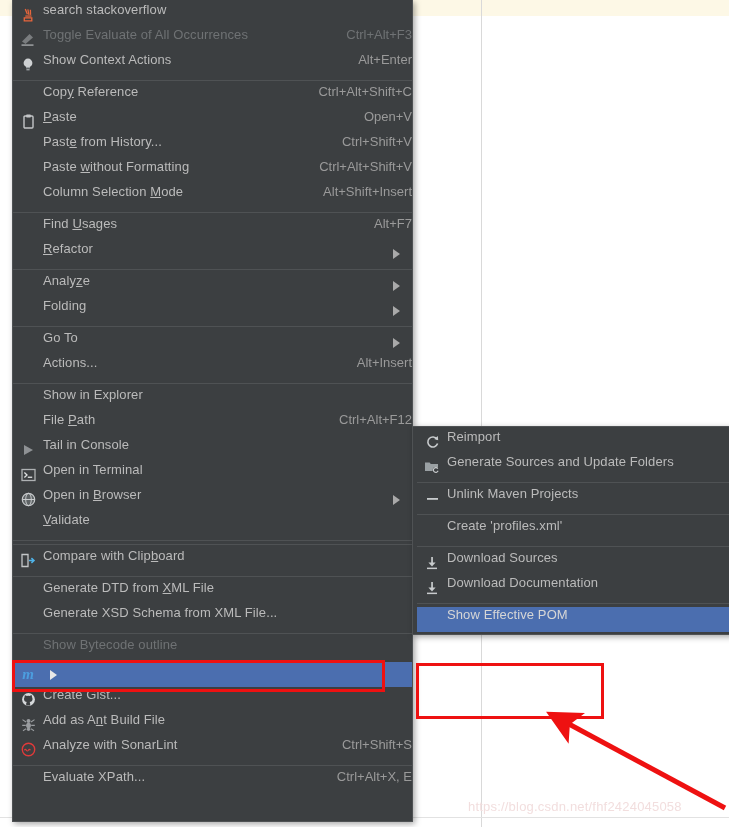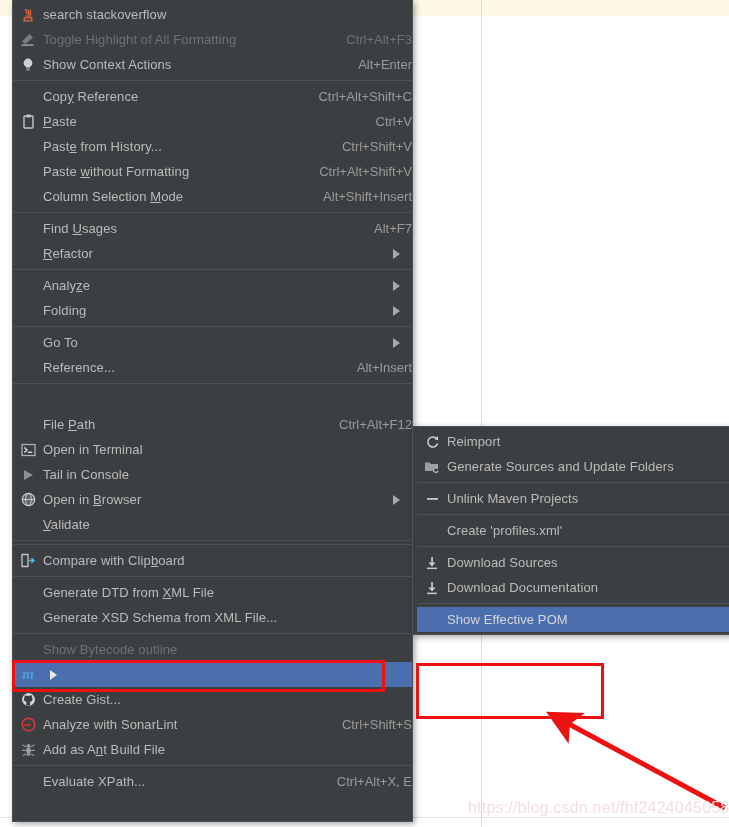--- a/index.html
+++ b/index.html
@@ -24,21 +24,21 @@
     color:#bbbbbb;
     font-size:13px;
     box-sizing:border-box;
   }
   #main-menu{left:12px;top:0px;width:401px;padding:2px 0 2px 0;border-top:none;}
   #sub-menu{left:412px;top:426px;width:370px;padding:2px 4px;}
 
   .row{
     position:relative;
     height:25px;
-    display:flex;align-items:center;
+    display:flex;
     padding:0 0 0 0;
     box-sizing:border-box;
     white-space:nowrap;
     cursor:default;
   }
   .row .ico{
     width:30px;min-width:30px;height:25px;
     display:flex;align-items:center;justify-content:center;
   }
   .row .label{flex:1;color:#bbbbbb;letter-spacing:.1px;}
@@ -67,21 +67,21 @@
 
   
   .redbox{position:absolute;border:3px solid #ee1111;box-sizing:border-box;}
   #redbox-maven{left:12px;top:660px;width:373px;height:32px;}
   #redbox-pom{left:416px;top:663px;width:188px;height:56px;}
   #red-arrow{position:absolute;left:520px;top:690px;width:209px;height:137px;}
 
   
   #watermark{
     position:absolute;left:468px;top:799px;
-    color:#f2dede;font-size:16px;letter-spacing:.2px;
+    color:#f2dede;font-size:13px;letter-spacing:.2px;
     font-family:"Liberation Sans",sans-serif;
     white-space:nowrap;
   }
 </style>
 </head>
 <body>
 
 <div id="backdrop"></div>
 <div id="top-band"></div>
 <div id="vline"></div>
@@ -100,21 +100,21 @@
       </span>
       <span class="label">search stackoverflow</span>
     </div>
     <div class="row disabled">
       <span class="ico">
         <svg width="16" height="15" viewBox="0 0 16 15">
           <path d="M2 9.5 L9.5 2 L13 5.5 L5.5 12 Z" fill="#7a7d7f"></path>
           <rect x="1.5" y="12.2" width="12" height="1.8" fill="#8d9092"></rect>
         </svg>
       </span>
-      <span class="label">Toggle Highlight of All Formatting</span>
+      <span class="label">Toggle Evaluate of All Occurrences</span>
       <span class="accel">Ctrl+Alt+F3</span>
     </div>
     <div class="row">
       <span class="ico">
         <svg width="14" height="15" viewBox="0 0 14 15">
           <circle cx="7" cy="6" r="4.4" fill="#cfd2d4"></circle>
           <rect x="5" y="10" width="4" height="1.4" fill="#9aa0a3"></rect>
           <rect x="5.4" y="12" width="3.2" height="1.4" fill="#9aa0a3"></rect>
         </svg>
       </span>
@@ -128,21 +128,21 @@
       <span class="accel">Ctrl+Alt+Shift+C</span>
     </div>
     <div class="row">
       <span class="ico">
         <svg width="13" height="15" viewBox="0 0 13 15">
           <rect x="2" y="2" width="9" height="12" rx="1" fill="none" stroke="#c3c6c8" stroke-width="1.4"></rect>
           <rect x="4.2" y="0.6" width="4.6" height="2.8" rx="0.6" fill="#c3c6c8"></rect>
         </svg>
       </span>
       <span class="label"><span class="u">P</span>aste</span>
-      <span class="accel">Ctrl+V</span>
+      <span class="accel">Open+V</span>
     </div>
     <div class="row">
       <span class="ico"></span>
       <span class="label">Past<span class="u">e</span> from History...</span>
       <span class="accel">Ctrl+Shift+V</span>
     </div>
     <div class="row">
       <span class="ico"></span>
       <span class="label">Paste <span class="u">w</span>ithout Formatting</span>
       <span class="accel">Ctrl+Alt+Shift+V</span>
@@ -183,52 +183,53 @@
     <div class="sep"></div>
     <div class="row">
       <span class="ico"></span>
       <span class="label">Go To</span>
       <span class="arrow">
         <span class="tri"></span>
       </span>
     </div>
     <div class="row">
       <span class="ico"></span>
-      <span class="label">Reference...</span>
+      <span class="label">Actions...</span>
       <span class="accel">Alt+Insert</span>
     </div>
     <div class="sep"></div>
     <div class="row">
       <span class="ico"></span>
+      <span class="label">Show in Explorer</span>
     </div>
     <div class="row">
       <span class="ico"></span>
       <span class="label">File <span class="u">P</span>ath</span>
       <span class="accel">Ctrl+Alt+F12</span>
+    </div>
+    <div class="row">
+      <span class="ico">
+        <svg width="14" height="14" viewBox="0 0 14 14">
+          <polygon points="3,2 12,7 3,12" fill="#8e9194"></polygon>
+        </svg>
+      </span>
+      <span class="label">Tail in Console</span>
     </div>
     <div class="row">
       <span class="ico">
         <svg width="15" height="14" viewBox="0 0 15 14">
           <rect x="1" y="1.5" width="13" height="11" fill="none" stroke="#aeb1b3" stroke-width="1.3"></rect>
           <path d="M3.4 4.6 L6 7 L3.4 9.4" fill="none" stroke="#dfe1e2" stroke-width="1.3"></path>
           <rect x="6.8" y="8.6" width="4.4" height="1.3" fill="#dfe1e2"></rect>
         </svg>
       </span>
       <span class="label">Open in Terminal</span>
     </div>
     <div class="row">
       <span class="ico">
-        <svg width="14" height="14" viewBox="0 0 14 14">
-          <polygon points="3,2 12,7 3,12" fill="#8e9194"></polygon>
-        </svg>
-      </span>
-      <span class="label">Tail in Console</span>
-    </div>
-    <div class="row">
-      <span class="ico">
         <svg width="15" height="15" viewBox="0 0 15 15">
           <circle cx="7.5" cy="7.5" r="6.2" fill="#5e6365" stroke="#c8cbcd" stroke-width="1.2"></circle>
           <ellipse cx="7.5" cy="7.5" rx="2.8" ry="6.2" fill="none" stroke="#c8cbcd" stroke-width="1"></ellipse>
           <line x1="1.4" y1="7.5" x2="13.6" y2="7.5" stroke="#c8cbcd" stroke-width="1"></line>
         </svg>
       </span>
       <span class="label">Open in <span class="u">B</span>rowser</span>
       <span class="arrow">
         <span class="tri"></span>
       </span>
@@ -271,41 +272,41 @@
       </span>
     </div>
     <div class="row">
       <span class="ico">
         <svg width="15" height="15" viewBox="0 0 15 15">
           <circle cx="7.5" cy="7.5" r="6.4" fill="#d6d9db"></circle>
           <path d="M5.2 13.4v-2.1c0-.7.3-1.2.8-1.4-1.8-.2-3-1-3-3 0-.8.3-1.4.7-1.8-.1-.2-.3-.9.07-1.8 0 0 .6-.2 1.9.7a6.3 6.3 0 0 1 3.2 0c1.3-.9 1.9-.7 1.9-.7.37.9.13 1.6.07 1.8.44.4.7 1 .7 1.8 0 2-1.2 2.8-3 3 .3.26.6.7.6 1.5v2" fill="#3c3f41"></path>
         </svg>
       </span>
       <span class="label">Create Gist...</span>
-    </div>
-    <div class="row">
-      <span class="ico">
-        <svg width="15" height="15" viewBox="0 0 15 15">
-          <circle cx="7.5" cy="7.5" r="6.2" fill="none" stroke="#e03a3a" stroke-width="1.4"></circle>
-          <path d="M3.4 8.2q1-1.6 2-0 1 1.6 2 0 1-1.6 2 0" fill="none" stroke="#e03a3a" stroke-width="1.2"></path>
-        </svg>
-      </span>
-      <span class="label">Analyze with SonarLint</span>
-      <span class="accel">Ctrl+Shift+S</span>
     </div>
     <div class="row">
       <span class="ico">
         <svg width="15" height="15" viewBox="0 0 15 15">
           <ellipse cx="7.5" cy="4" rx="2" ry="2" fill="#9a9da0"></ellipse>
           <ellipse cx="7.5" cy="8.4" rx="2.4" ry="2.6" fill="#9a9da0"></ellipse>
           <ellipse cx="7.5" cy="12.3" rx="1.7" ry="1.8" fill="#9a9da0"></ellipse>
           <path d="M5 5 L1.5 2.6M10 5 L13.5 2.6M4.8 8.4H1.2M10.2 8.4h3.6M5.2 11.6 L2 13.8M9.8 11.6 L13 13.8" stroke="#9a9da0" stroke-width="1.1" fill="none"></path>
         </svg>
       </span>
       <span class="label">Add as A<span class="u">n</span>t Build File</span>
+    </div>
+    <div class="row">
+      <span class="ico">
+        <svg width="15" height="15" viewBox="0 0 15 15">
+          <circle cx="7.5" cy="7.5" r="6.2" fill="none" stroke="#e03a3a" stroke-width="1.4"></circle>
+          <path d="M3.4 8.2q1-1.6 2-0 1 1.6 2 0 1-1.6 2 0" fill="none" stroke="#e03a3a" stroke-width="1.2"></path>
+        </svg>
+      </span>
+      <span class="label">Analyze with SonarLint</span>
+      <span class="accel">Ctrl+Shift+S</span>
     </div>
     <div class="sep"></div>
     <div class="row">
       <span class="ico"></span>
       <span class="label">Evaluate XPath...</span>
       <span class="accel">Ctrl+Alt+X, E</span>
     </div>
     <div class="row">
       <span class="ico"></span>
     </div>

